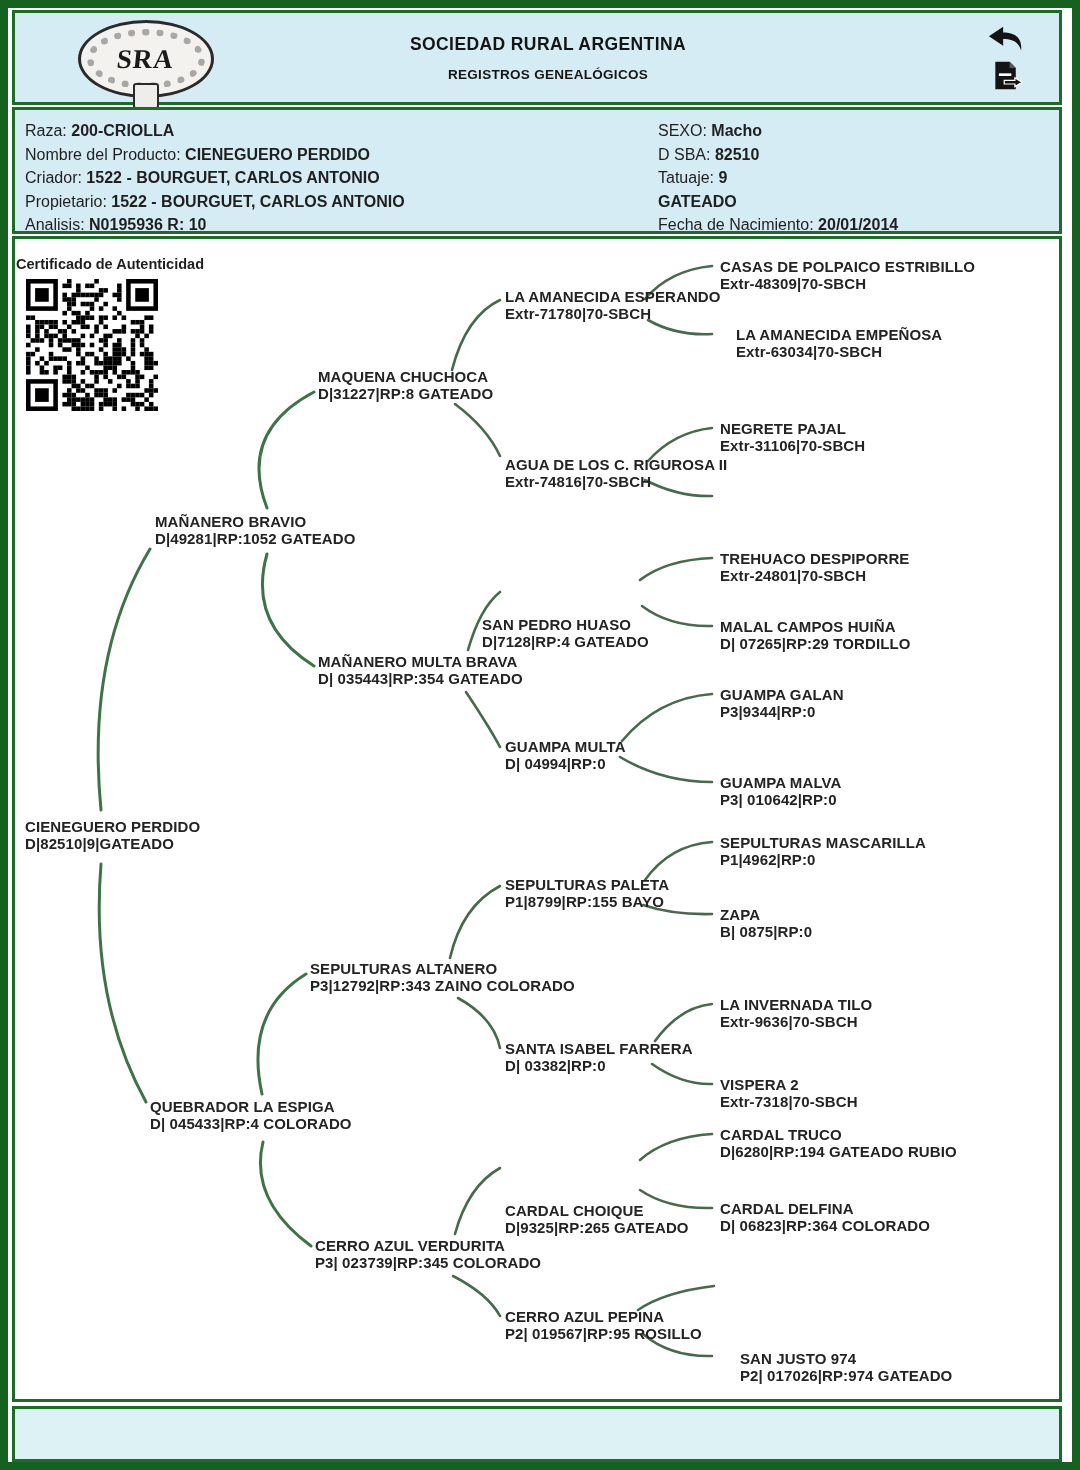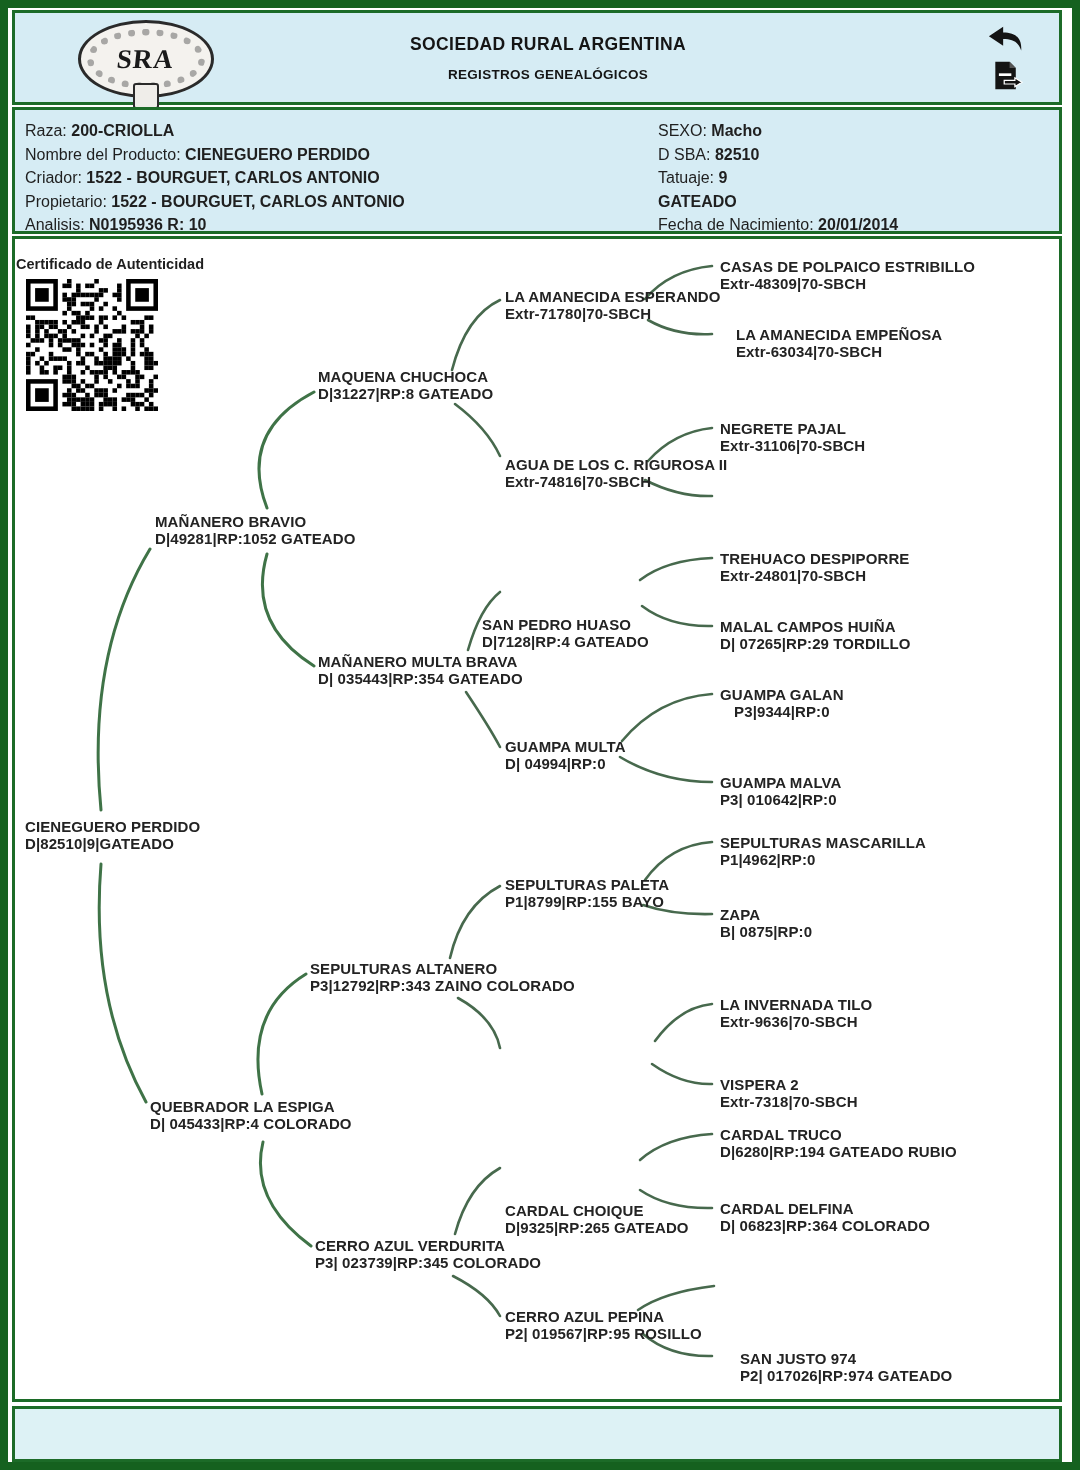--- a/index.html
+++ b/index.html
@@ -72,21 +72,21 @@
   .n11{left:505px; top:876px;}
   .n12{left:505px; top:1040px;}
   .n13{left:505px; top:1158px;margin-top:44px;}
   .n14{left:505px; top:1308px;}
   .n15{left:720px; top:258px;}
   .n16{left:720px; top:326px;margin-left:16px;}
   .n17{left:720px; top:420px;}
   .n18{left:720px; top:488px;}
   .n19{left:720px; top:550px;}
   .n20{left:720px; top:618px;}
-  .n21{left:720px; top:686px;text-align:center;}
+  .n21{left:720px; top:686px;}
   .n22{left:720px; top:774px;}
   .n23{left:720px; top:834px;}
   .n24{left:720px; top:906px;}
   .n25{left:720px; top:996px;}
   .n26{left:720px; top:1076px;}
   .n27{left:720px; top:1126px;}
   .n28{left:720px; top:1200px;}
   .n29{left:740px; top:1350px;}
 </style>
 </head>
@@ -529,20 +529,24 @@
         <div class="rg">D|7128|RP:4 GATEADO</div>
       </div>
     <div class="node n10">
         <div class="nm">GUAMPA MULTA</div>
         <div class="rg">D| 04994|RP:0</div>
       </div>
     <div class="node n11">
         <div class="nm">SEPULTURAS PALETA</div>
         <div class="rg">P1|8799|RP:155 BAYO</div>
       </div>
+    <div class="node n12">
+        <div class="nm">SANTA ISABEL FARRERA</div>
+        <div class="rg">D| 03382|RP:0</div>
+      </div>
     <div class="node n13">
         <div class="nm">CARDAL CHOIQUE</div>
         <div class="rg">D|9325|RP:265 GATEADO</div>
       </div>
     <div class="node n14">
         <div class="nm">CERRO AZUL PEPINA</div>
         <div class="rg">P2| 019567|RP:95 ROSILLO</div>
       </div>
     <div class="node n15">
         <div class="nm">CASAS DE POLPAICO ESTRIBILLO</div>

